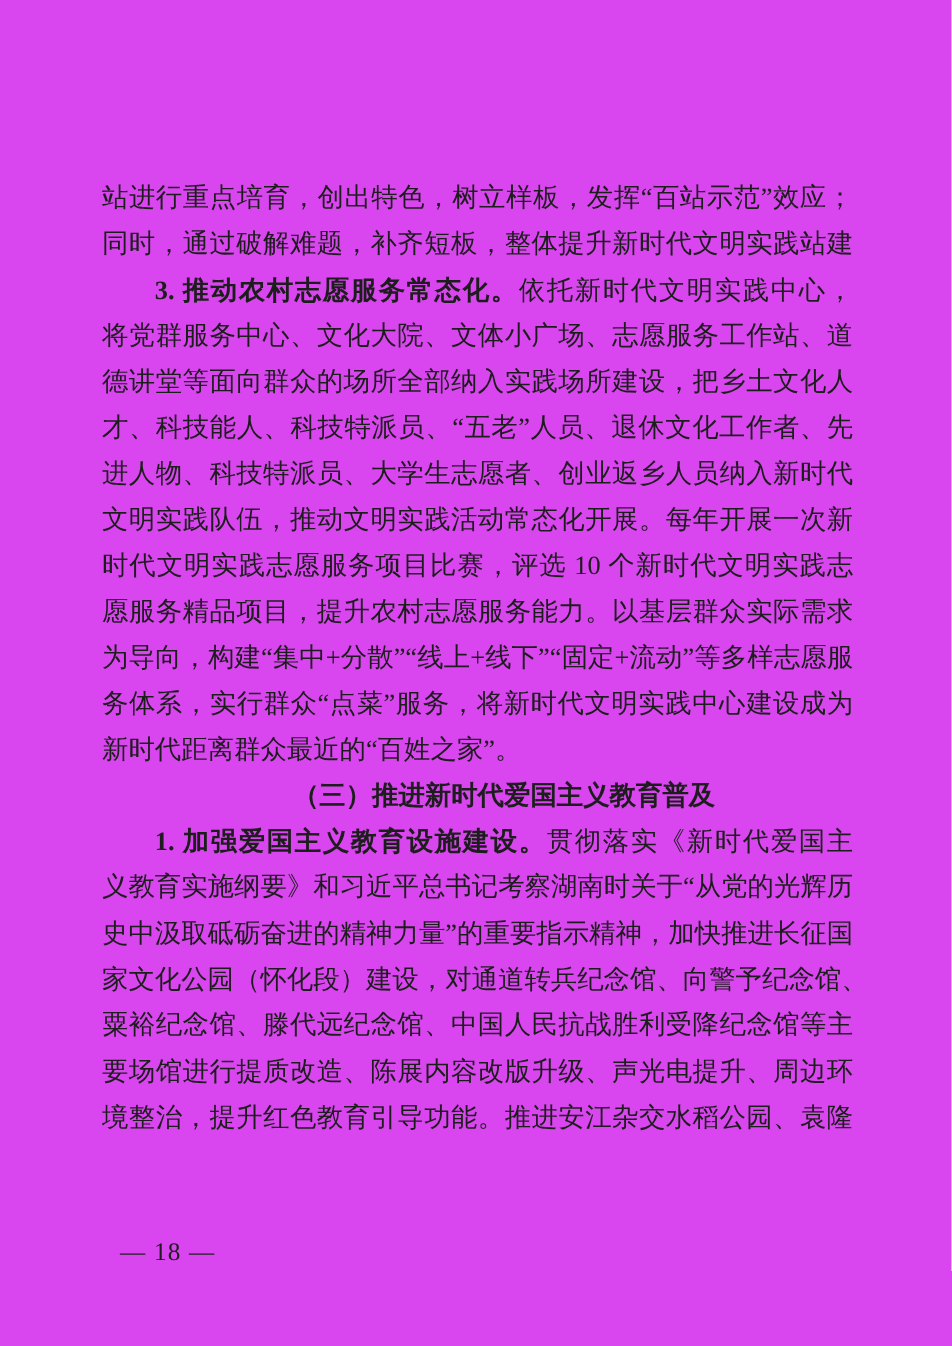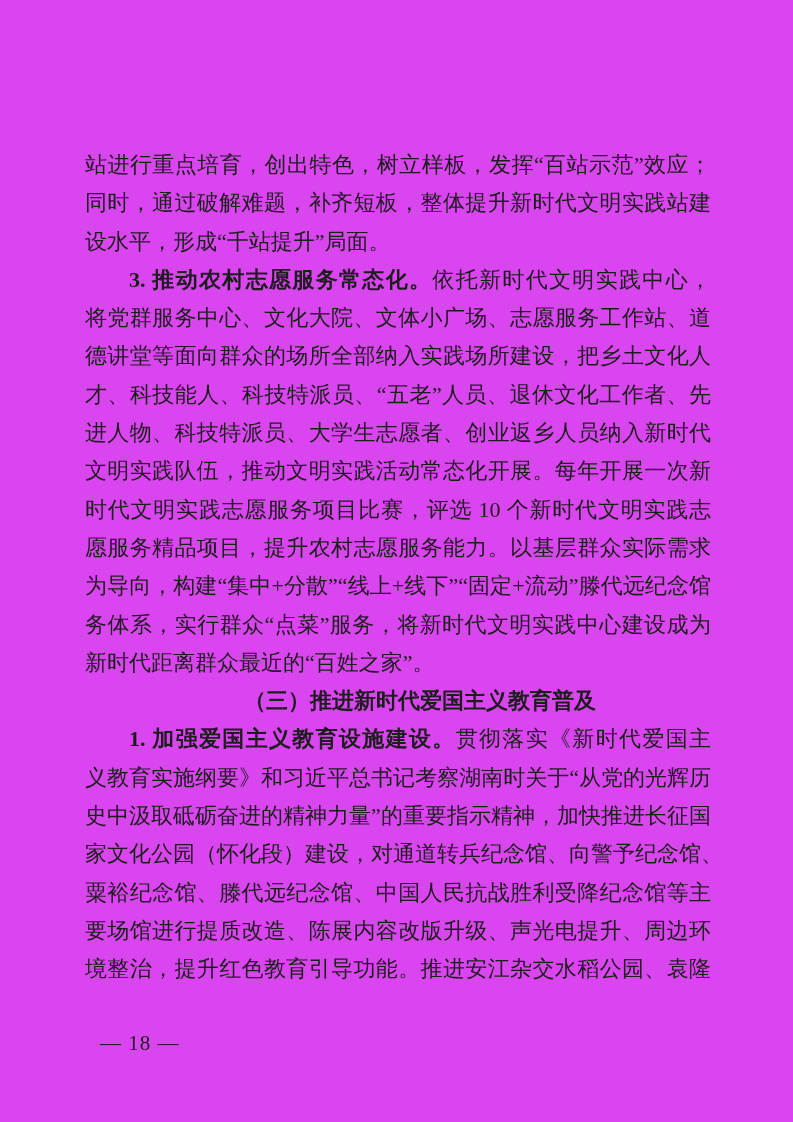--- a/index.html
+++ b/index.html
@@ -54,30 +54,29 @@
   }
 </style>
 </head>
 <body>
 
 <div class="page">
   <div class="text-block">
 
     <div class="line j"><span class="bold-seg"></span><span>站进行重点培育，创出特色，树立样板，发挥“百站示范”效应；</span></div>
     <div class="line j"><span class="bold-seg"></span><span>同时，通过破解难题，补齐短板，整体提升新时代文明实践站建</span></div>
-    <div class="line"><span class="bold-seg"></span><span>设水平，形成“千站提升”局面。</span></div>
     <div class="line j indent"><span class="bold-seg">3. 推动农村志愿服务常态化。</span><span>依托新时代文明实践中心，</span></div>
     <div class="line j"><span class="bold-seg"></span><span>将党群服务中心、文化大院、文体小广场、志愿服务工作站、道</span></div>
     <div class="line j"><span class="bold-seg"></span><span>德讲堂等面向群众的场所全部纳入实践场所建设，把乡土文化人</span></div>
     <div class="line j"><span class="bold-seg"></span><span>才、科技能人、科技特派员、“五老”人员、退休文化工作者、先</span></div>
     <div class="line j"><span class="bold-seg"></span><span>进人物、科技特派员、大学生志愿者、创业返乡人员纳入新时代</span></div>
     <div class="line j"><span class="bold-seg"></span><span>文明实践队伍，推动文明实践活动常态化开展。每年开展一次新</span></div>
     <div class="line j"><span class="bold-seg"></span><span>时代文明实践志愿服务项目比赛，评选 10 个新时代文明实践志</span></div>
     <div class="line j"><span class="bold-seg"></span><span>愿服务精品项目，提升农村志愿服务能力。以基层群众实际需求</span></div>
-    <div class="line j"><span class="bold-seg"></span><span>为导向，构建“集中+分散”“线上+线下”“固定+流动”滕代远纪念馆</span></div>
+    <div class="line j"><span class="bold-seg"></span><span>为导向，构建“集中+分散”“线上+线下”“固定+流动”等多样志愿服</span></div>
     <div class="line j"><span class="bold-seg"></span><span>务体系，实行群众“点菜”服务，将新时代文明实践中心建设成为</span></div>
     <div class="line"><span class="bold-seg"></span><span>新时代距离群众最近的“百姓之家”。</span></div>
     <div class="line indent"><span class="bold-seg">（三）推进新时代爱国主义教育普及</span><span></span></div>
     <div class="line j indent"><span class="bold-seg">1. 加强爱国主义教育设施建设。</span><span>贯彻落实《新时代爱国主</span></div>
     <div class="line j"><span class="bold-seg"></span><span>义教育实施纲要》和习近平总书记考察湖南时关于“从党的光辉历</span></div>
     <div class="line j"><span class="bold-seg"></span><span>史中汲取砥砺奋进的精神力量”的重要指示精神，加快推进长征国</span></div>
     <div class="line j"><span class="bold-seg"></span><span>家文化公园（怀化段）建设，对通道转兵纪念馆、向警予纪念馆、</span></div>
     <div class="line j"><span class="bold-seg"></span><span>粟裕纪念馆、滕代远纪念馆、中国人民抗战胜利受降纪念馆等主</span></div>
     <div class="line j"><span class="bold-seg"></span><span>要场馆进行提质改造、陈展内容改版升级、声光电提升、周边环</span></div>
     <div class="line j"><span class="bold-seg"></span><span>境整治，提升红色教育引导功能。推进安江杂交水稻公园、袁隆</span></div>

